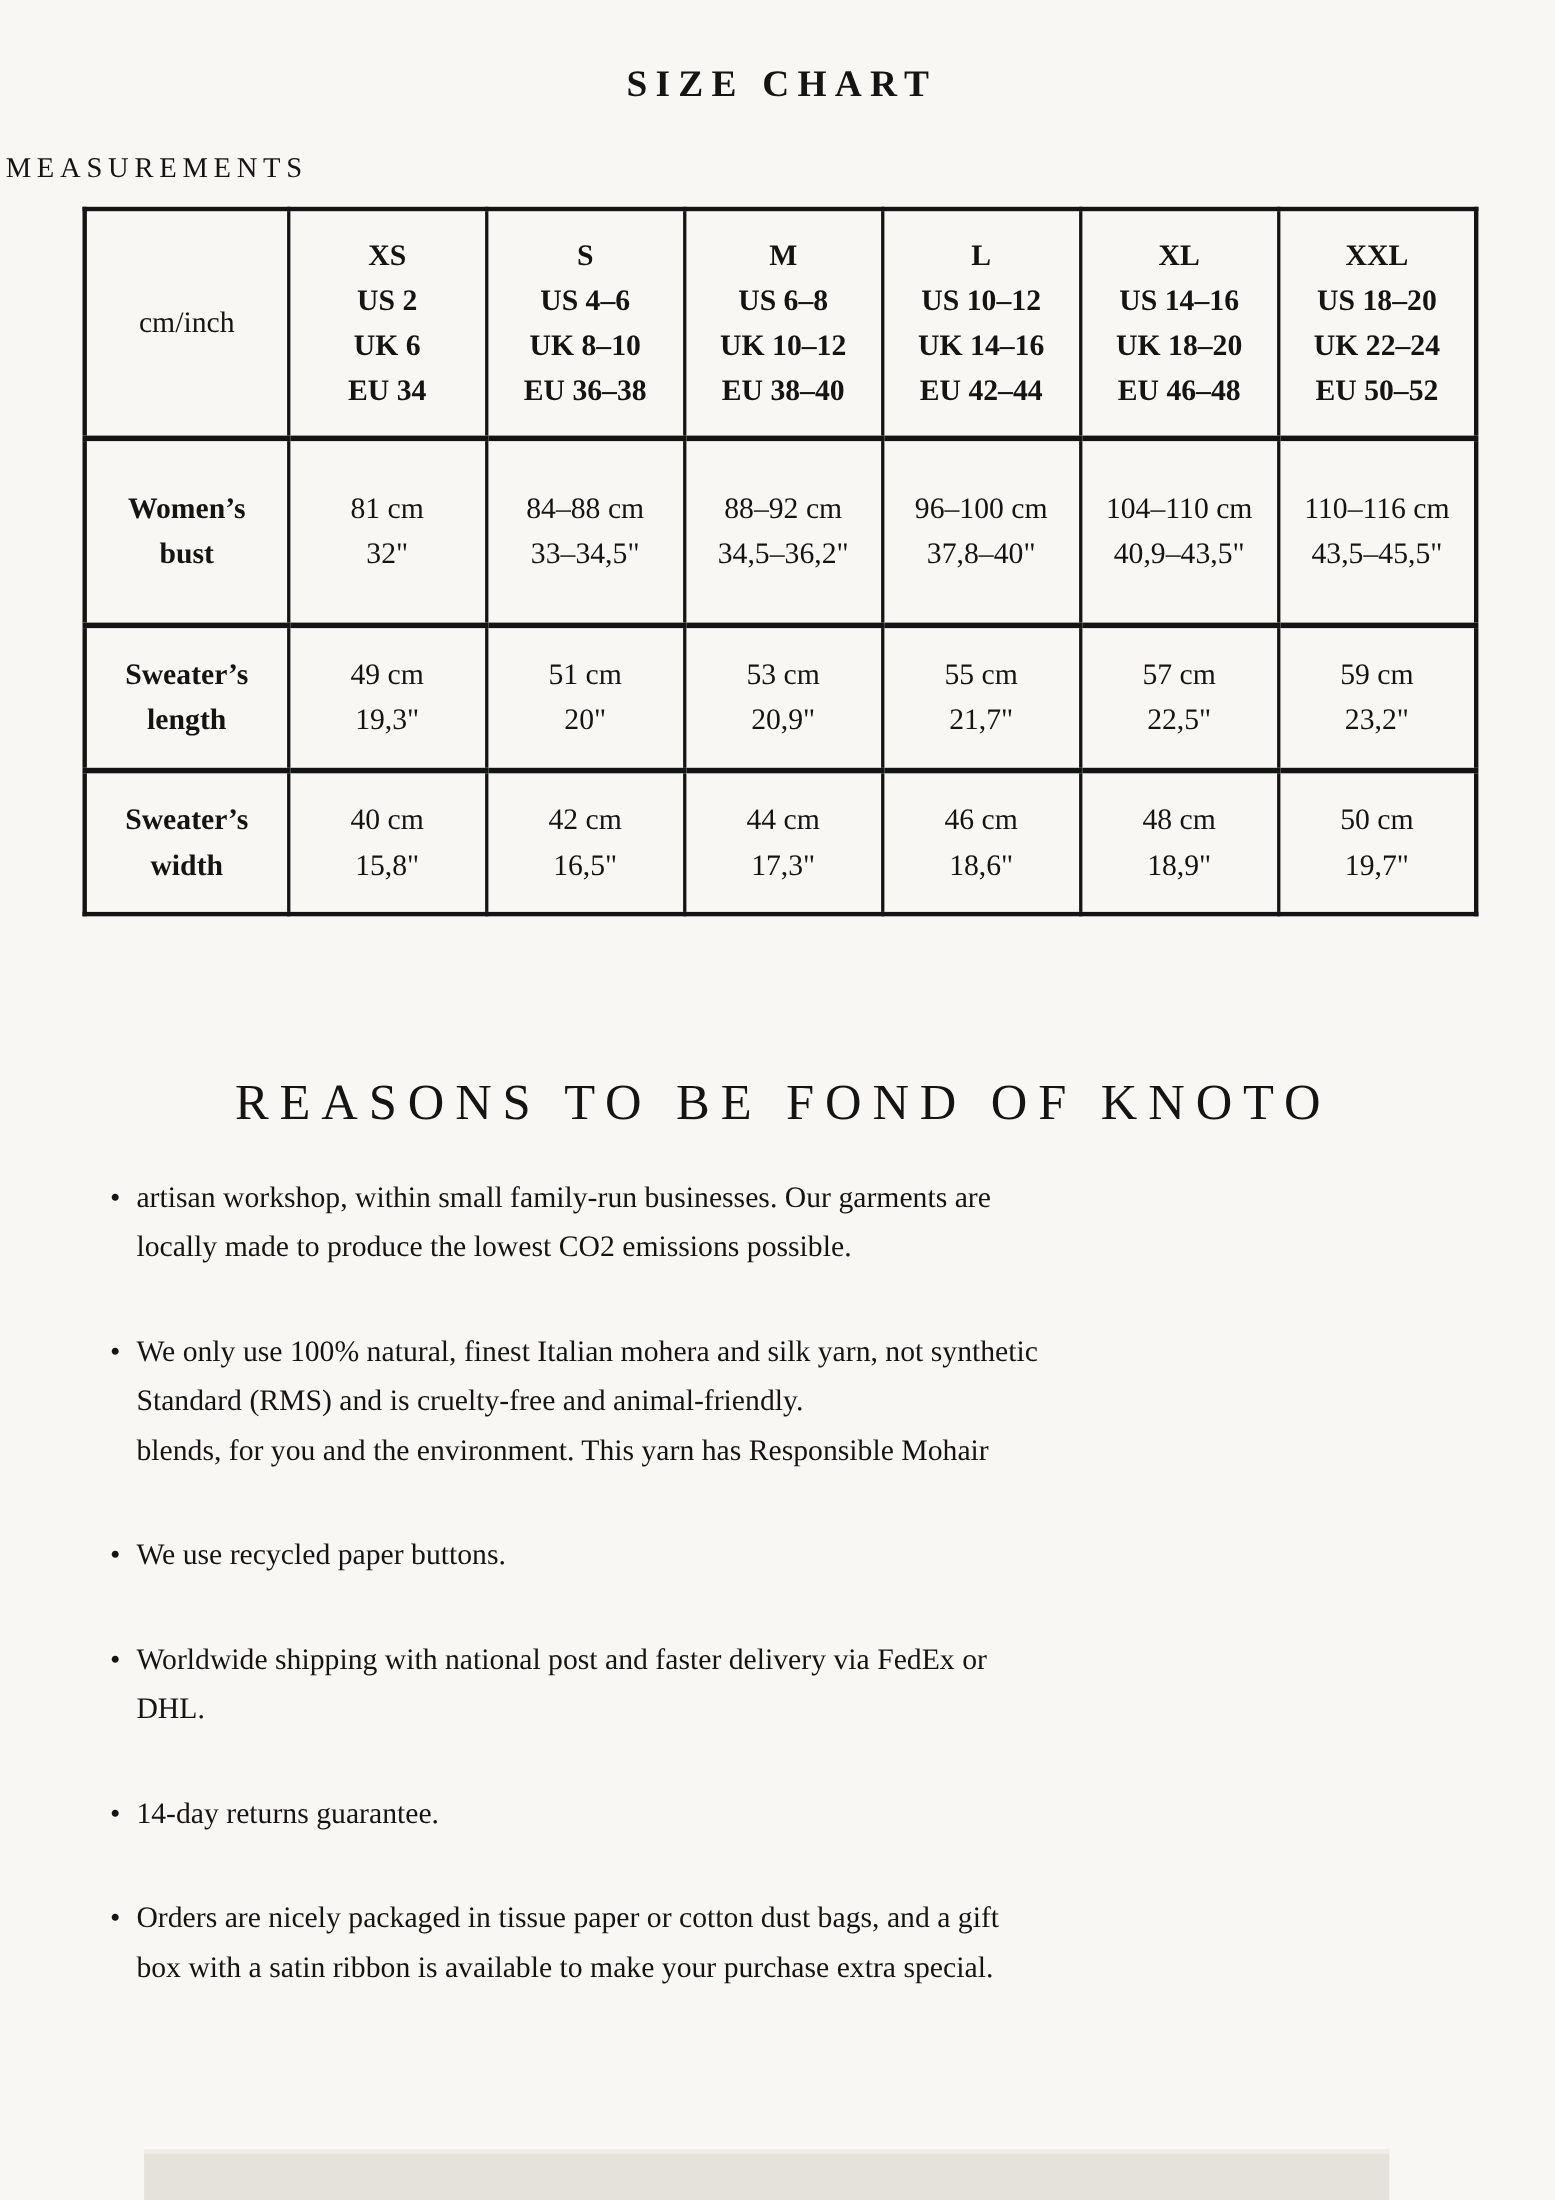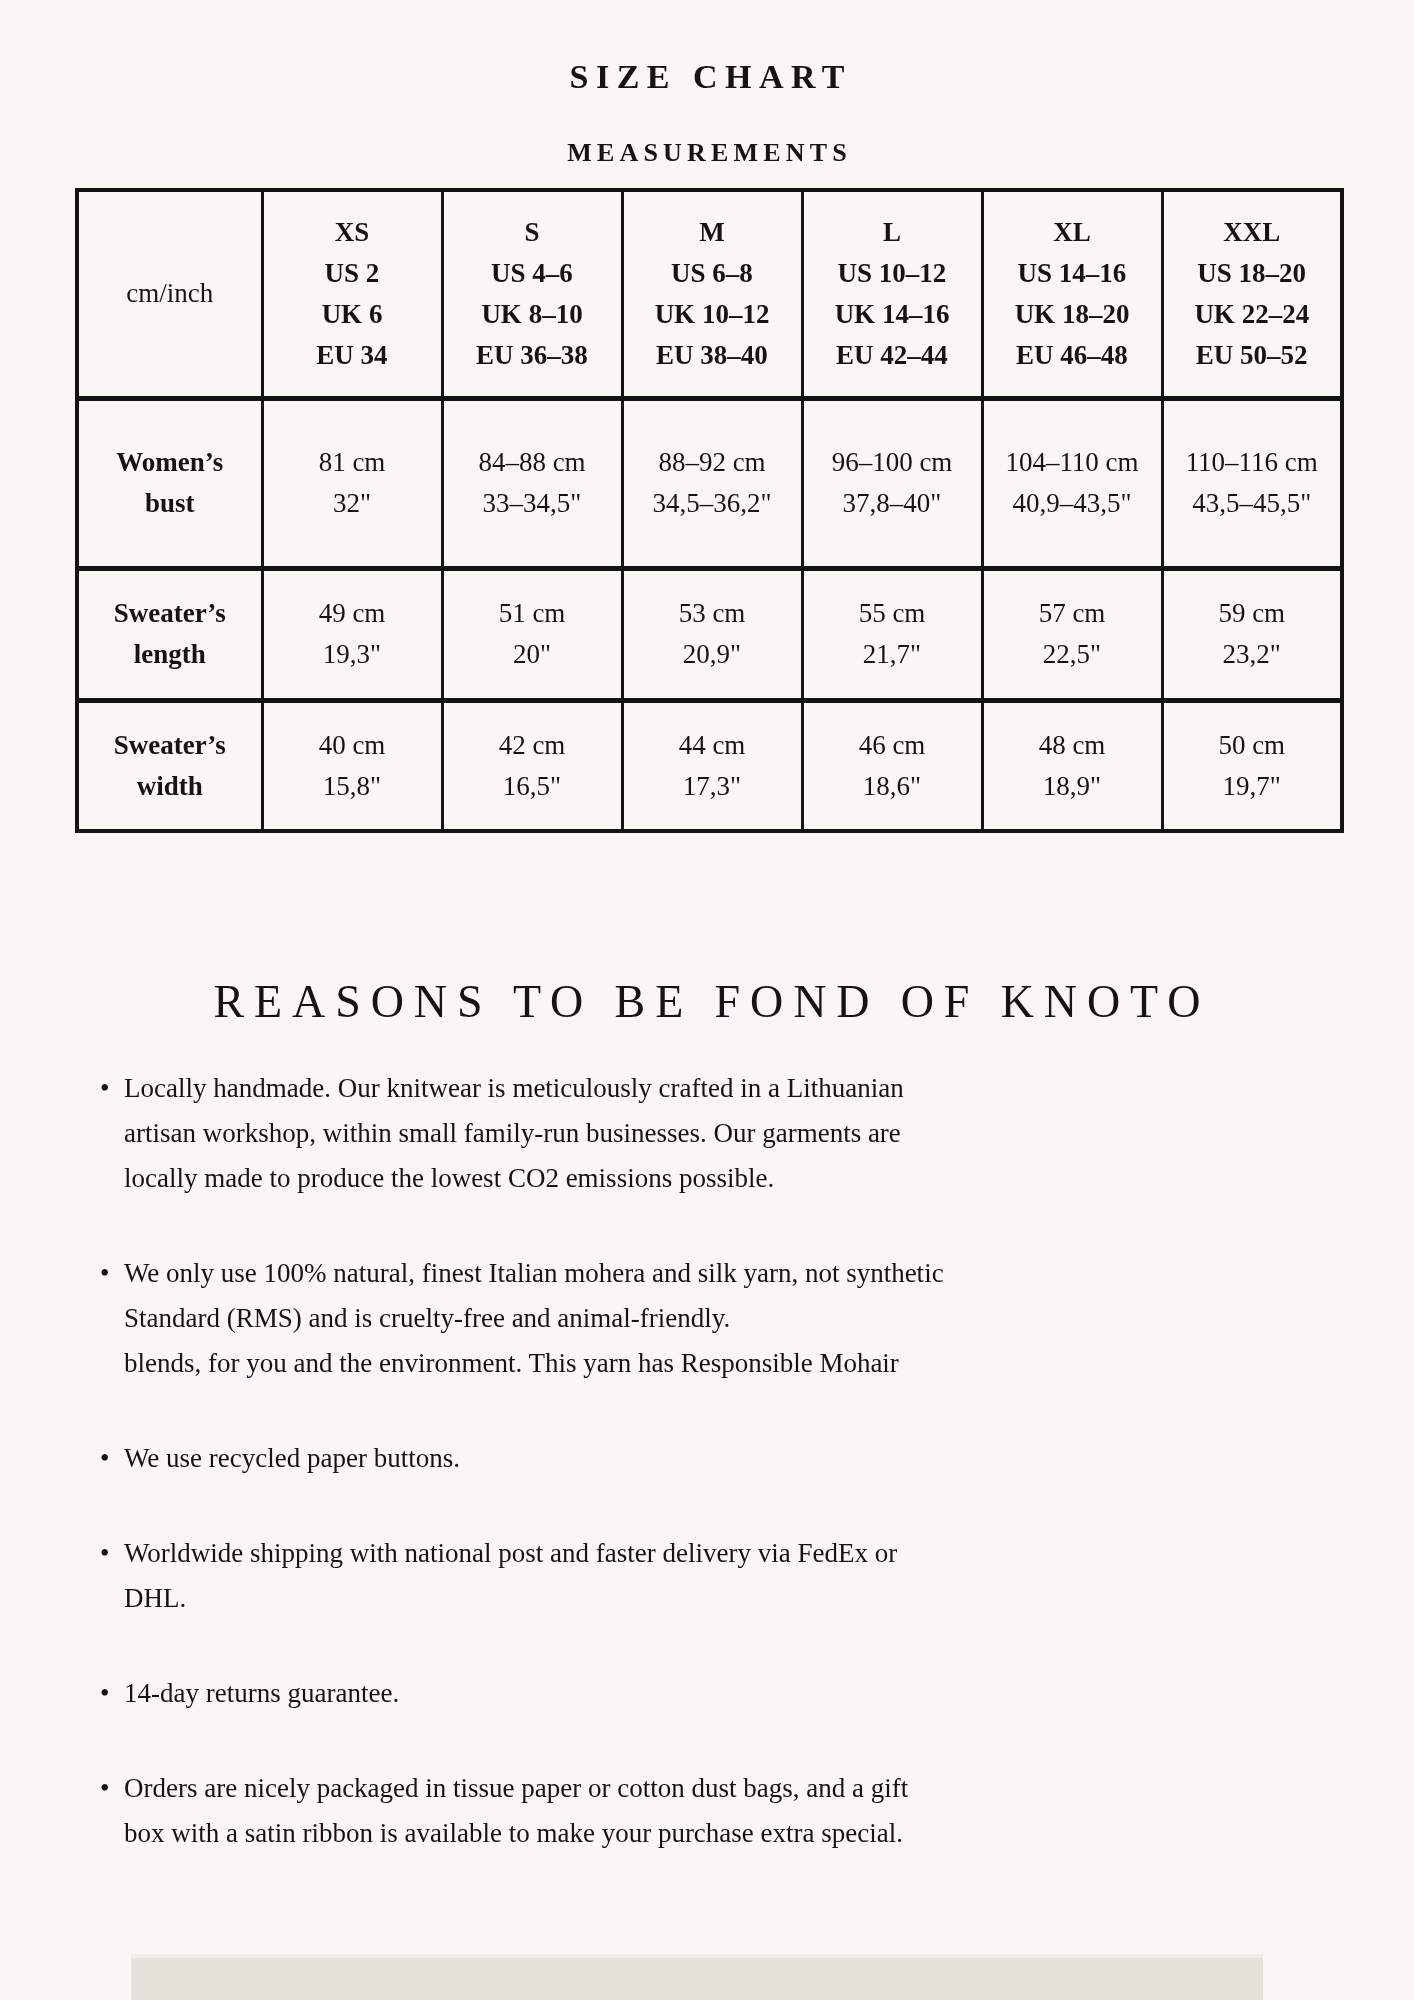--- a/index.html
+++ b/index.html
@@ -18,23 +18,22 @@
     top: 58px; left: 0; width: 100%;
     text-align: center;
     font-size: 34px;
     font-weight: 600;
     letter-spacing: 0.22em;
     text-indent: 0.22em;
   }
   .subtitle {
     position: absolute;
     top: 138px; left: 0; width: 100%;
-    text-align: center;
     font-size: 26px;
-    font-weight: 700;
+    font-weight: 400;
     letter-spacing: 0.2em;
     text-indent: 0.2em;
   }
 
   table.size-table {
     position: absolute;
     left: 75px; top: 188px;
     width: 1264px;
     border-collapse: collapse;
     table-layout: fixed;
@@ -249,21 +248,20 @@
           <div>19,7"</div>
         </td>
       </tr>
     </tbody>
   </table>
 
   <h2 class="reasons-heading">REASONS TO BE FOND OF KNOTO</h2>
 
   <ul class="reasons-list">
     <li>
-      <div>Locally handmade. Our knitwear is meticulously crafted in a Lithuanian</div>
       <div>artisan workshop, within small family-run businesses. Our garments are</div>
       <div>locally made to produce the lowest CO2 emissions possible.</div>
     </li>
     <li>
       <div>We only use 100% natural, finest Italian mohera and silk yarn, not synthetic</div>
       <div>Standard (RMS) and is cruelty-free and animal-friendly.</div>
       <div>blends, for you and the environment. This yarn has Responsible Mohair</div>
     </li>
     <li>
       <div>We use recycled paper buttons.</div>

